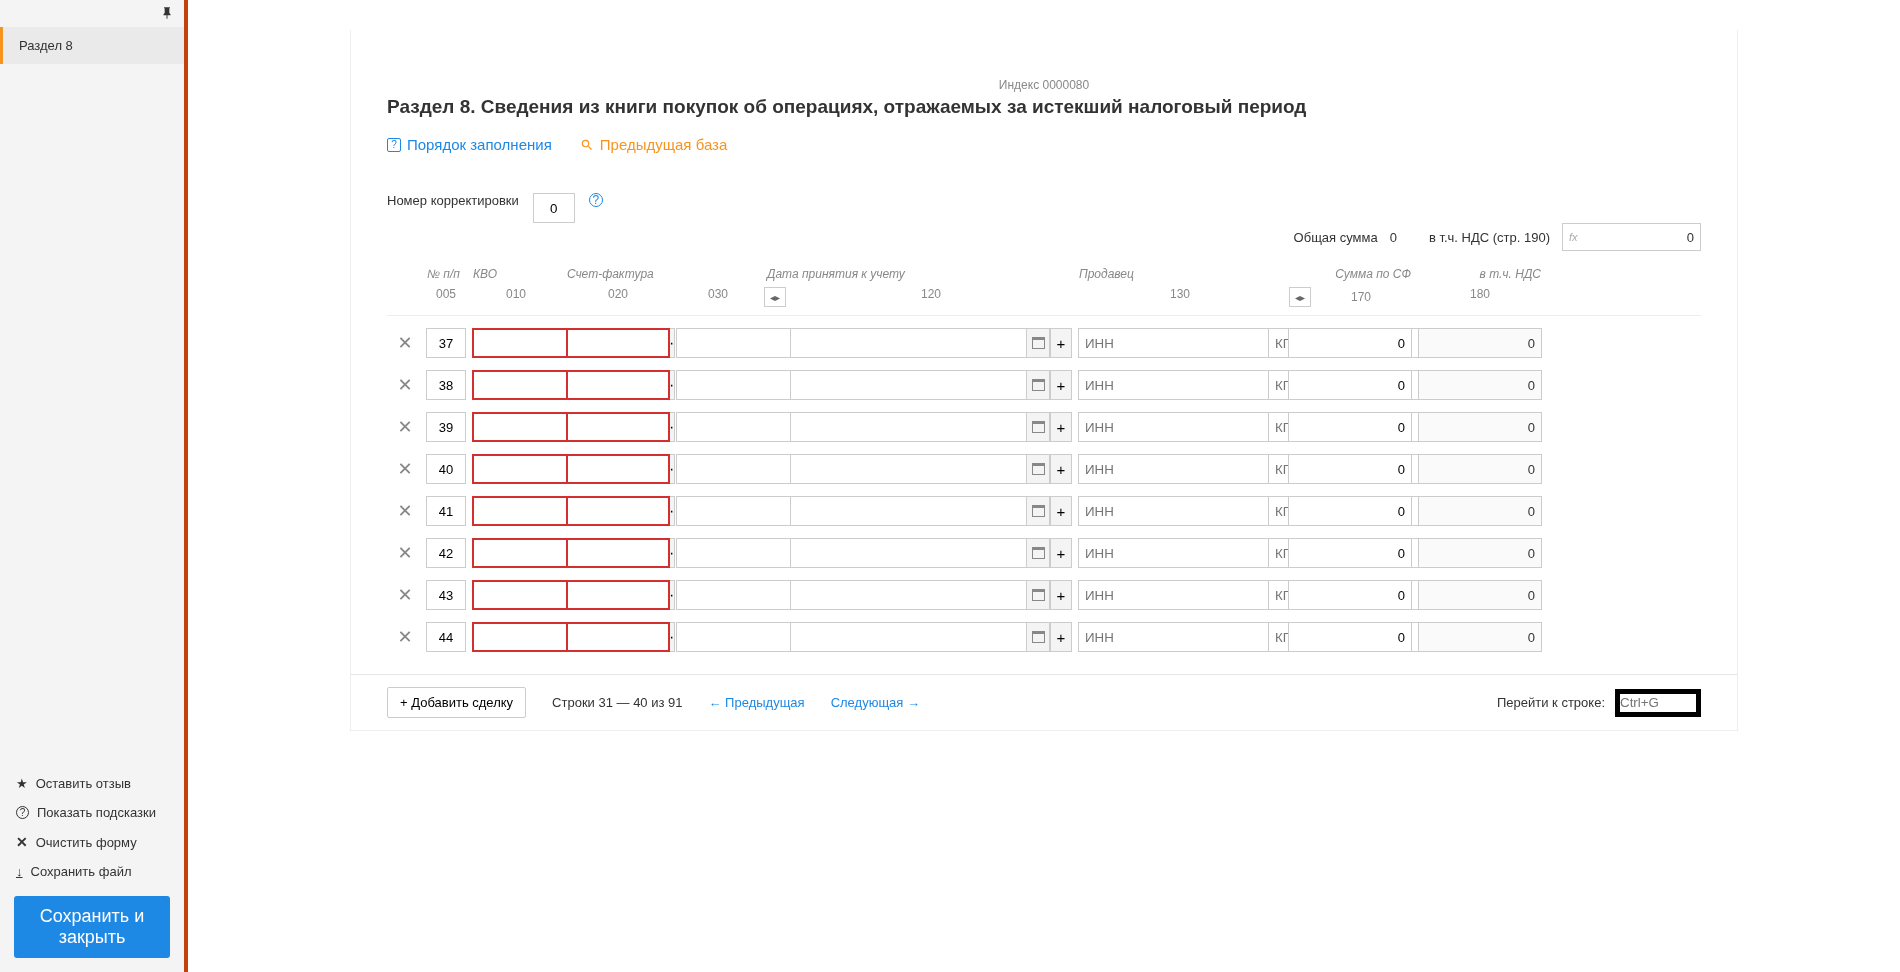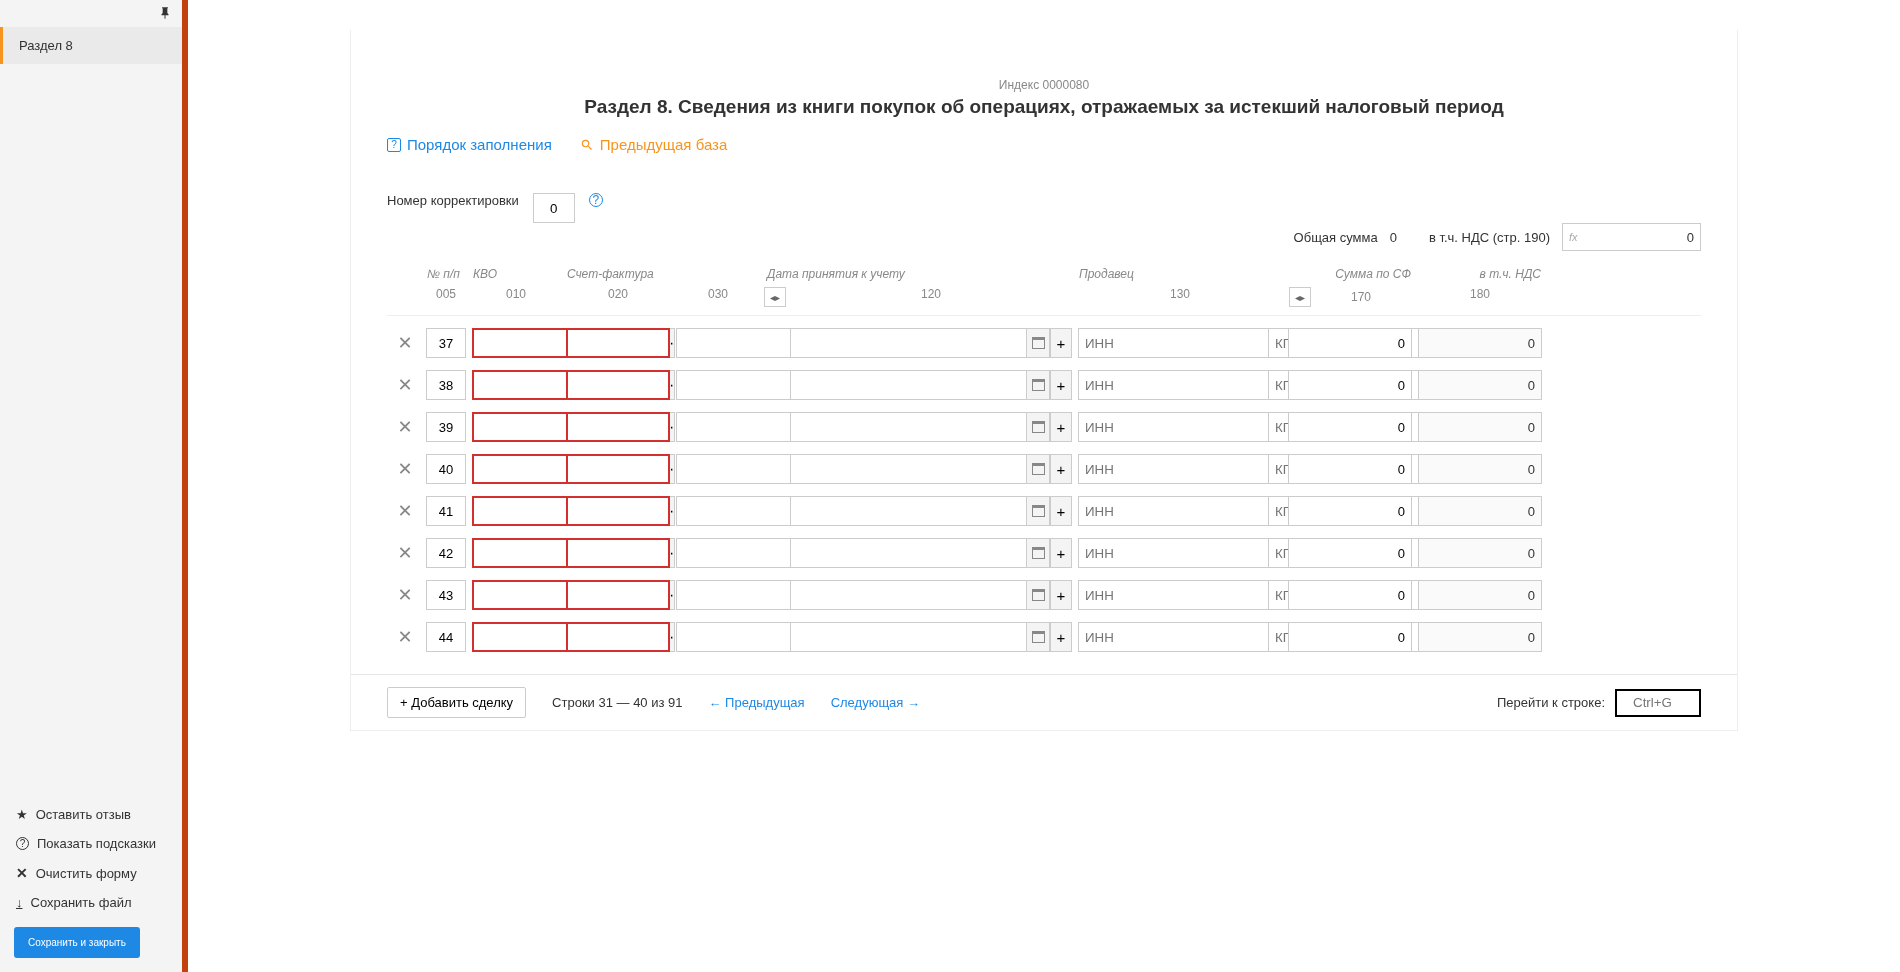--- a/index.html
+++ b/index.html
@@ -1,54 +1,54 @@
 <!DOCTYPE html>
 <html><head>
 <meta charset="utf-8">
 <style>
 * { box-sizing: border-box; margin: 0; padding: 0; }
 body { font-family: "Segoe UI", Arial, sans-serif; font-size: 13px; color: #333; background: #fff; }
 
 .app { display: flex; min-height: 100vh; }
 
 .sidebar {
-  width: 188px; background: #f4f4f4; border-right: 6px solid #c2410c;
+  width: 188px; background: #f4f4f4; border-right: 4px solid #c2410c;
   display: flex; flex-direction: column; flex-shrink: 0;
 }
 .sidebar-top { padding: 6px 10px 4px; text-align: right; }
 .pin-icon { display:inline-block; color:#333;}
 .sidebar-nav { flex: 0; }
 .sidebar-item {
   padding: 11px 16px; cursor: pointer; border-left: 3px solid transparent;
   background: #e8e8e8; font-size: 13px;
 }
 .sidebar-item.active { border-left-color: #f7941e; background: #eaeaea; }
 .sidebar-spacer { flex: 1; }
 .sidebar-bottom { padding: 0 0 14px 0; }
 .sidebar-link {
   display: flex; align-items: center; gap: 8px;
   padding: 7px 16px; cursor: pointer; color: #333; font-size: 13px;
 }
 .save-close-btn {
   margin: 10px 14px 0; background: #1e88e5; color: #fff;
   border: none; border-radius: 3px; padding: 10px 14px;
-  cursor: pointer; font-size: 10px;
+  cursor: pointer; font-size: 18px;
 }
 
 .main-wrap { flex:1; padding: 30px 162px 0 162px; }
 .main {
   background: #fff; border: 1px solid #eee;
   border-top: none;
   position: relative;
 }
 
 .content-pad { padding: 48px 36px 10px; }
 
 .idx { color: #888; font-size: 12px; margin-bottom: 4px; text-align: center; }
-.page-title { font-size: 19px; font-weight: 600; margin-bottom: 18px; text-align: center; }
+.page-title { font-size: 19px; font-weight: 600; margin-bottom: 18px; }
 
 .help-links { display: flex; gap: 28px; margin-bottom: 40px; }
 .help-link { display: inline-flex; align-items: center; gap: 6px; color: #1e88e5; cursor: pointer; font-size: 15px; }
 .help-link.orange { color: #f7941e; }
 .help-ic { display:inline-block; width:14px; height:14px; border:1px solid currentColor; border-radius:2px; font-size:10px; line-height:12px; text-align:center;}
 .help-ic.q::before{content:"?";}
 .help-link.orange .m-ic { color:#f7941e; font-size:15px; line-height:1;}
 
 .corr-row { display: flex; align-items: flex-start; gap: 14px; }
 .corr-input { width: 42px; height: 30px; border: 1px solid #ccc; text-align: center; }
@@ -98,21 +98,21 @@
   border-top:1px solid #e5e5e5; padding:12px 36px;
   display:flex; align-items:center; gap:26px; font-size:13px;
 }
 .add-btn {
   border:1px solid #ccc; background:#fff; border-radius:2px;
   padding:7px 12px; cursor:pointer; font-size:13px;
 }
 .pager-info { color:#333; }
 .pager-link { color:#1e88e5; cursor:pointer; }
 .goto { display:flex; align-items:center; gap:10px; margin-left:auto;}
-.goto-in { border:2px solid #000000; height:28px; width:86px; padding:0 16px; color:#888;}
+.goto-in { border:5px solid #000000; height:28px; width:86px; padding:0 0; color:#888;}
 
 svg { display:block; }
 </style>
 </head>
 <body>
 
 <div class="app">
 
   <aside class="sidebar">
     <div class="sidebar-top">

